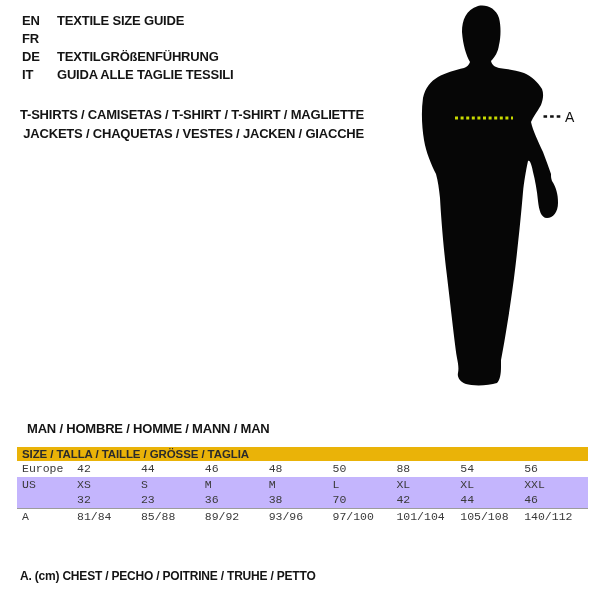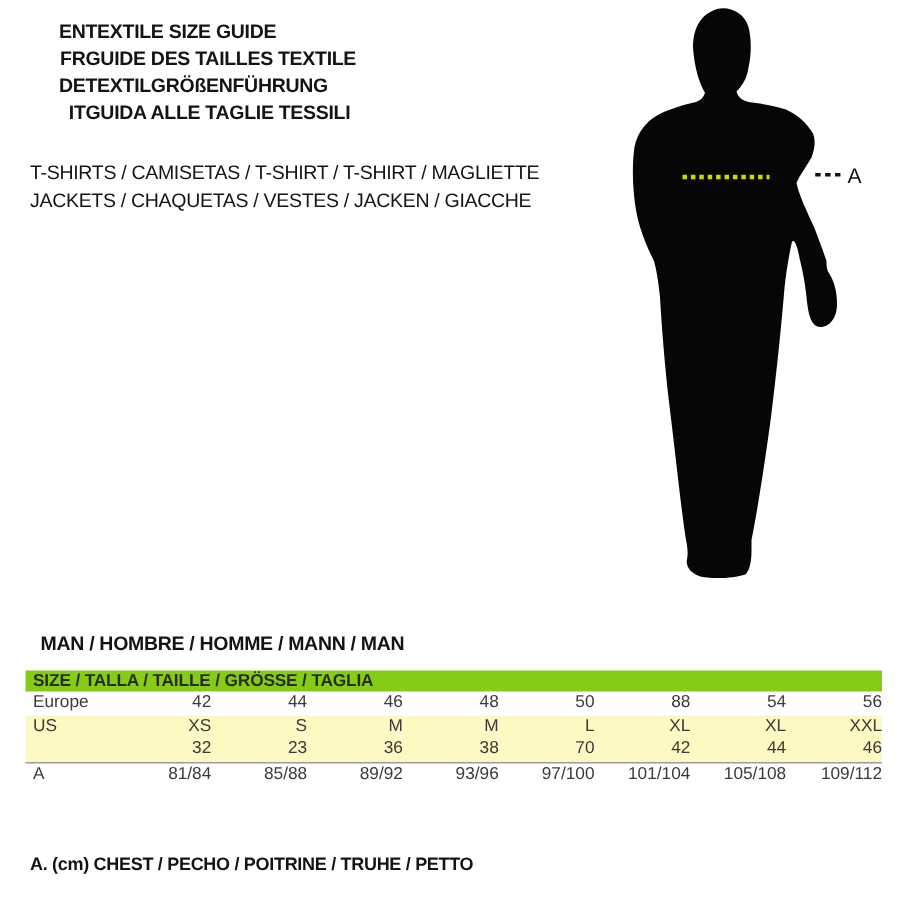--- a/index.html
+++ b/index.html
@@ -1,53 +1,52 @@
 <!DOCTYPE html>
 <html><head>
 <meta charset="utf-8">
 <style>
   html,body{margin:0;padding:0;background:#ffffff;}
   #canvas{
     position:relative;width:600px;height:600px;background:#ffffff;overflow:hidden;
     font-family:"Liberation Sans",sans-serif;color:#141414;
   }
   
-  .lang-block{position:absolute;left:22px;top:12px;text-align:right;}
+  .lang-block{position:absolute;left:22px;top:12px;}
   .lang-row{display:flex;height:18px;line-height:18px;font-size:13px;font-weight:bold;letter-spacing:-0.2px;}
   .lang-code{width:35px;}
   
-  .cat-block{position:absolute;left:20px;top:106px;font-size:13px;font-weight:normal;letter-spacing:-0.2px;line-height:18.5px;}
+  .cat-block{position:absolute;left:20px;top:106px;font-size:13px;font-weight:bold;letter-spacing:-0.2px;line-height:18.5px;text-align:right;}
   
   .figure{position:absolute;left:400px;top:0px;width:200px;height:400px;}
   
   .section-title{position:absolute;left:27px;top:421px;font-size:13px;font-weight:bold;letter-spacing:-0.2px;}
   
   .size-table{position:absolute;left:17px;top:447px;width:571px;font-size:11.5px;}
-  .t-header{height:14px;line-height:14px;background:#84cc16;color:#2b2b2b;font-weight:bold;letter-spacing:-0.1px;padding-left:5px;box-sizing:border-box;}
-  .t-row{display:grid;grid-template-columns:60px repeat(8,1fr);height:15.5px;line-height:15.5px;color:#3a3a3a;}
+  .t-header{height:14px;line-height:14px;background:#eab308;color:#2b2b2b;font-weight:bold;letter-spacing:-0.1px;padding-left:5px;box-sizing:border-box;}
+  .t-row{display:grid;grid-template-columns:60px repeat(8,1fr);height:15.5px;line-height:15.5px;color:#3a3a3a;font-family:Liberation Mono, monospace;}
   .t-row .t-label{padding-left:5px;text-align:left;}
-  .t-row .t-cell{text-align:right;}
-  .t-row.alt{background:#fef9c3;}
+  .t-row .t-cell{text-align:left;}
+  .t-row.alt{background:#c4b5fd;}
   .t-row.sep{border-top:1px solid #9c9c9c;}
   
   .footnote{position:absolute;left:20px;top:569px;font-size:12px;font-weight:bold;letter-spacing:-0.2px;}
 </style>
 </head>
 <body>
 
 <div id="canvas">
 
   <div class="lang-block">
     <div class="lang-row">
       <span class="lang-code">EN</span>
       <span class="lang-label">TEXTILE SIZE GUIDE</span>
     </div>
     <div class="lang-row">
       <span class="lang-code">FR</span>
-      <span class="lang-label">GUIDE DES TAILLES TEXTILE</span>
     </div>
     <div class="lang-row">
       <span class="lang-code">DE</span>
       <span class="lang-label">TEXTILGRÖßENFÜHRUNG</span>
     </div>
     <div class="lang-row">
       <span class="lang-code">IT</span>
       <span class="lang-label">GUIDA ALLE TAGLIE TESSILI</span>
     </div>
   </div>
@@ -118,19 +117,19 @@
 
     <div class="t-row sep">
       <div class="t-label">A</div>
       <div class="t-cell">81/84</div>
       <div class="t-cell">85/88</div>
       <div class="t-cell">89/92</div>
       <div class="t-cell">93/96</div>
       <div class="t-cell">97/100</div>
       <div class="t-cell">101/104</div>
       <div class="t-cell">105/108</div>
-      <div class="t-cell">109/112</div>
+      <div class="t-cell">140/112</div>
     </div>
   </div>
 
   <div class="footnote">A. (cm) CHEST / PECHO / POITRINE / TRUHE / PETTO</div>
 
 </div>
 
 </body></html>

